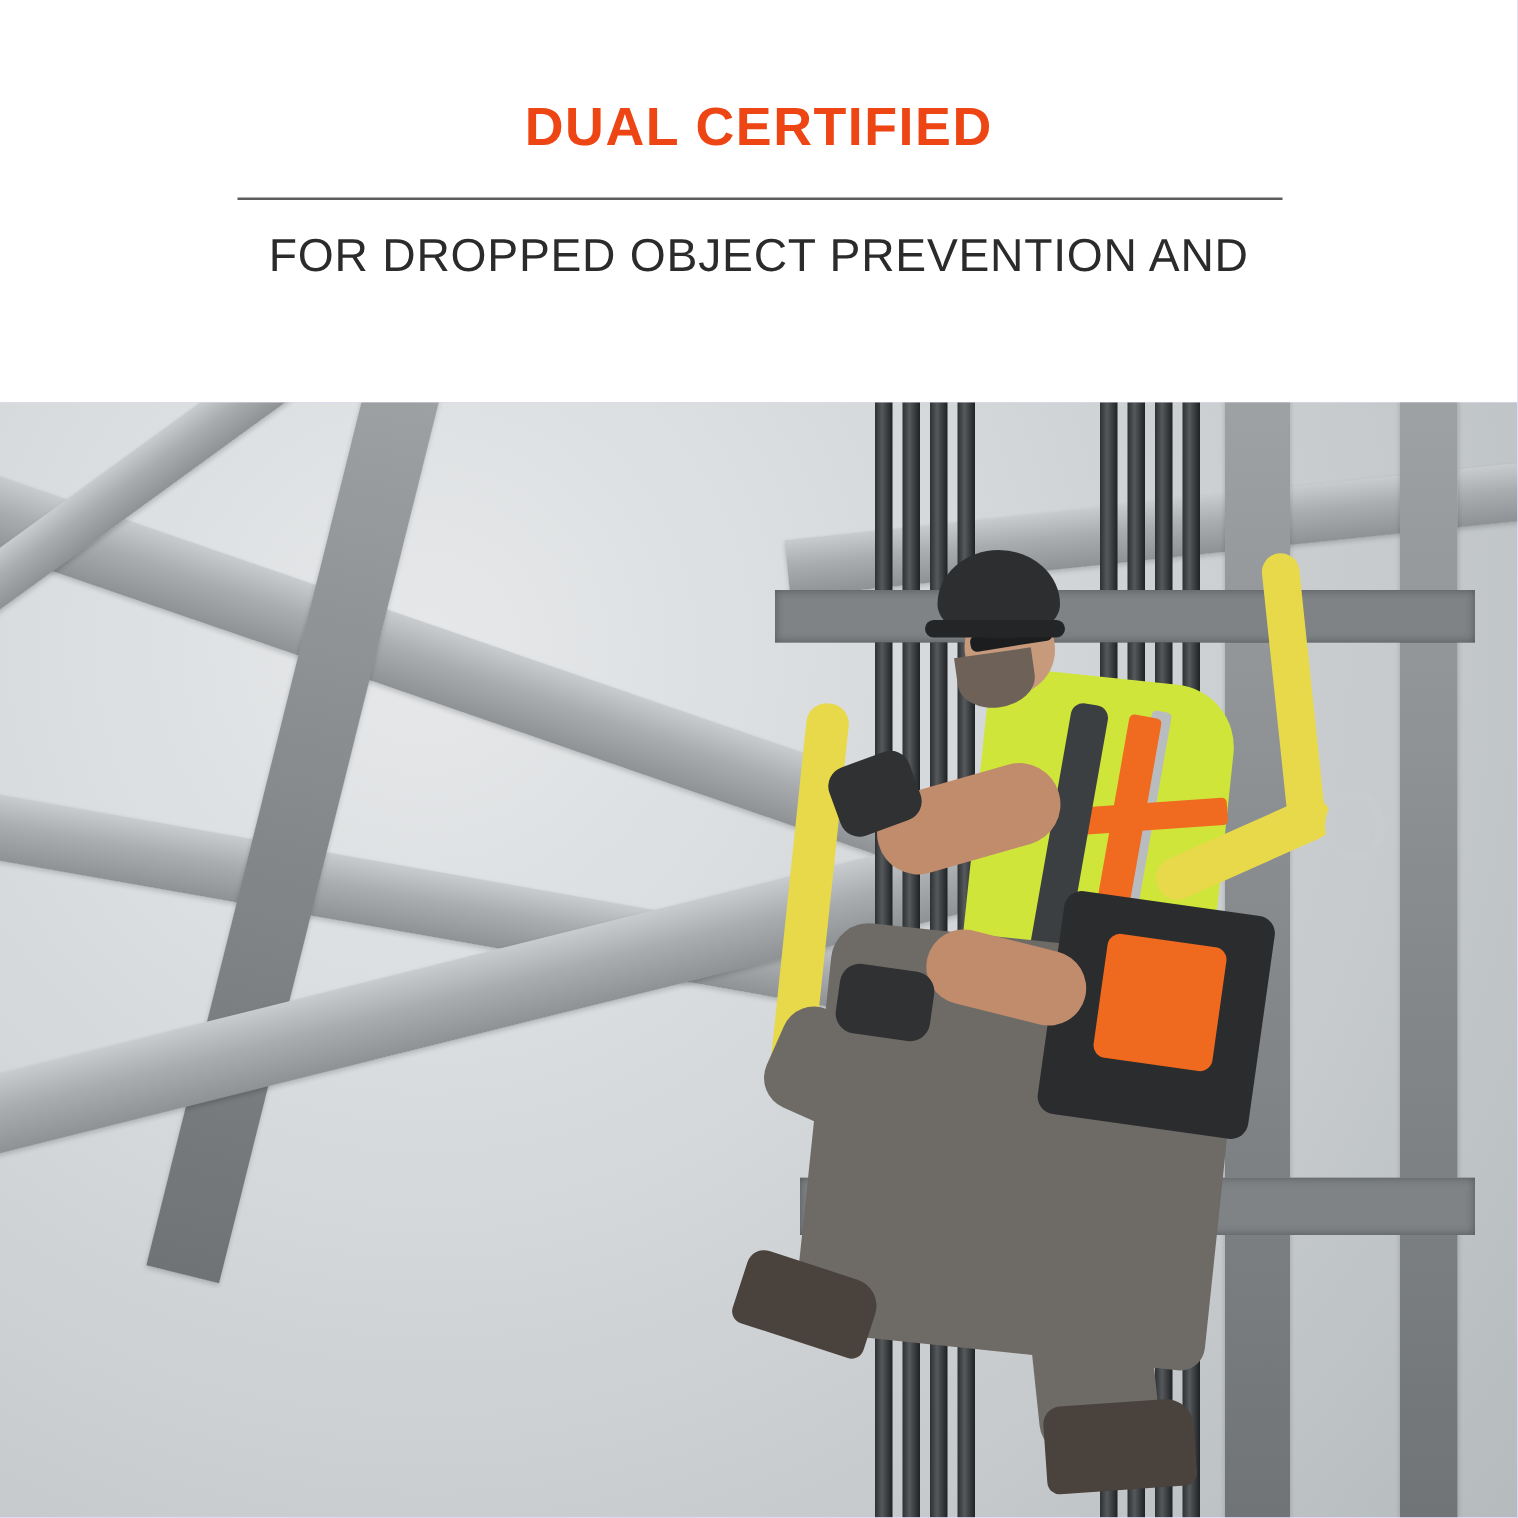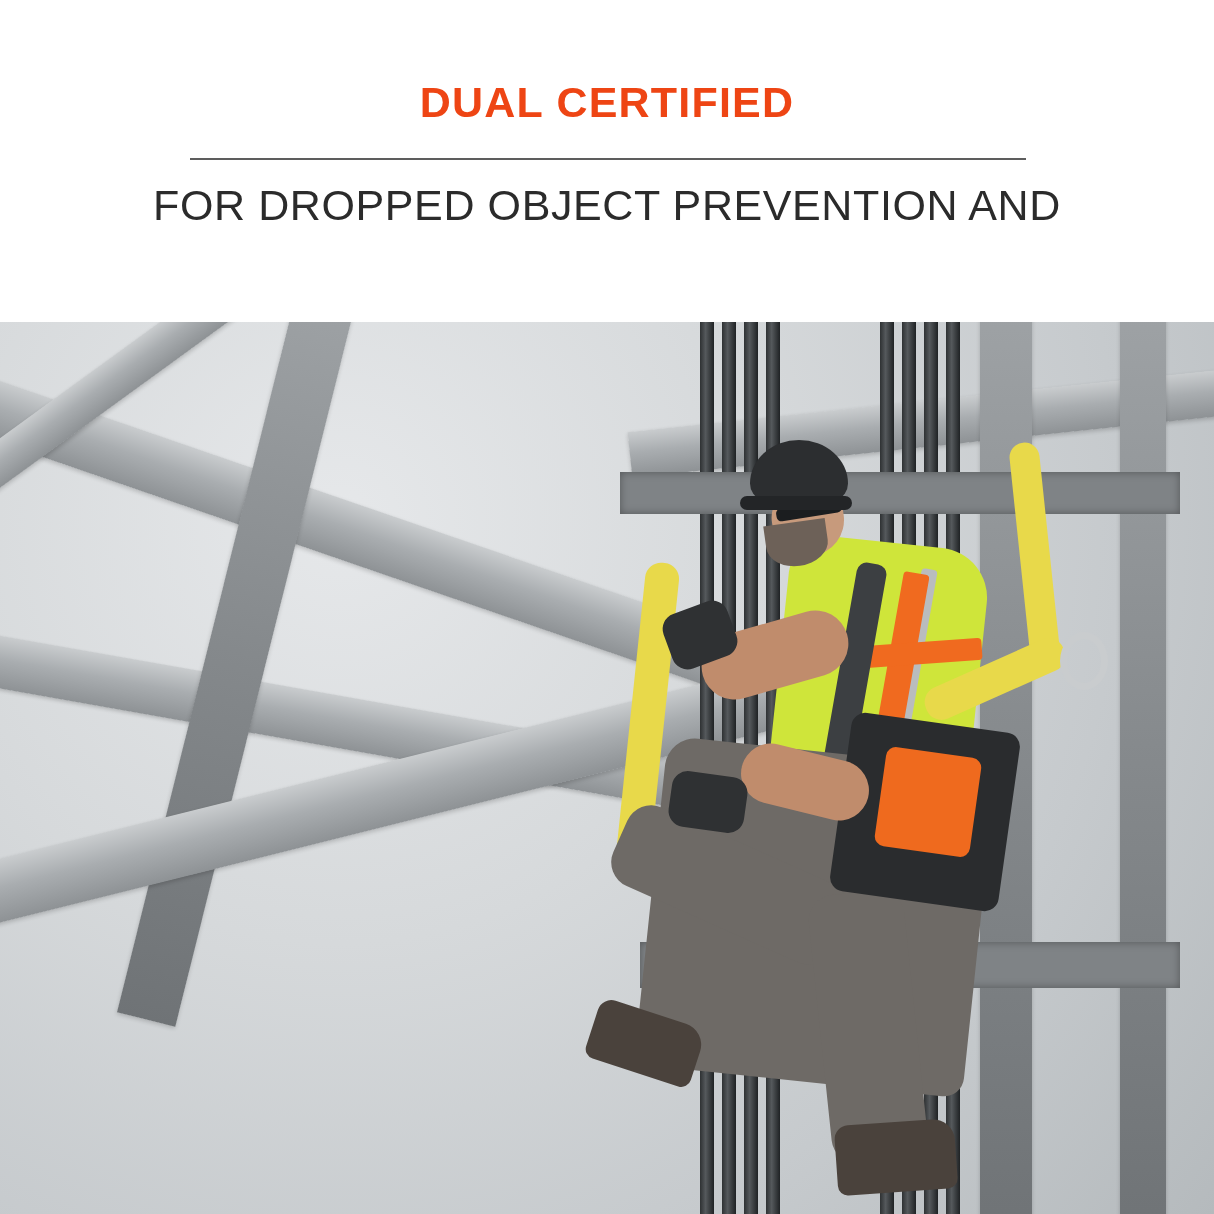--- a/index.html
+++ b/index.html
@@ -45,21 +45,21 @@
     top: 158px;
     width: 836px;
     height: 2px;
     background: #5d5d5d;
   }
   .subhead {
     position: absolute;
     left: 0;
     top: 182px;
     width: 1214px;
-    font-size: 43px;
+    font-size: 37px;
     font-weight: normal;
     line-height: 46px;
     letter-spacing: 0.6px;
     color: #2b2b2b;
     text-transform: uppercase;
   }
   .subhead .line2 { display: block; }
 
   
   .photo {

